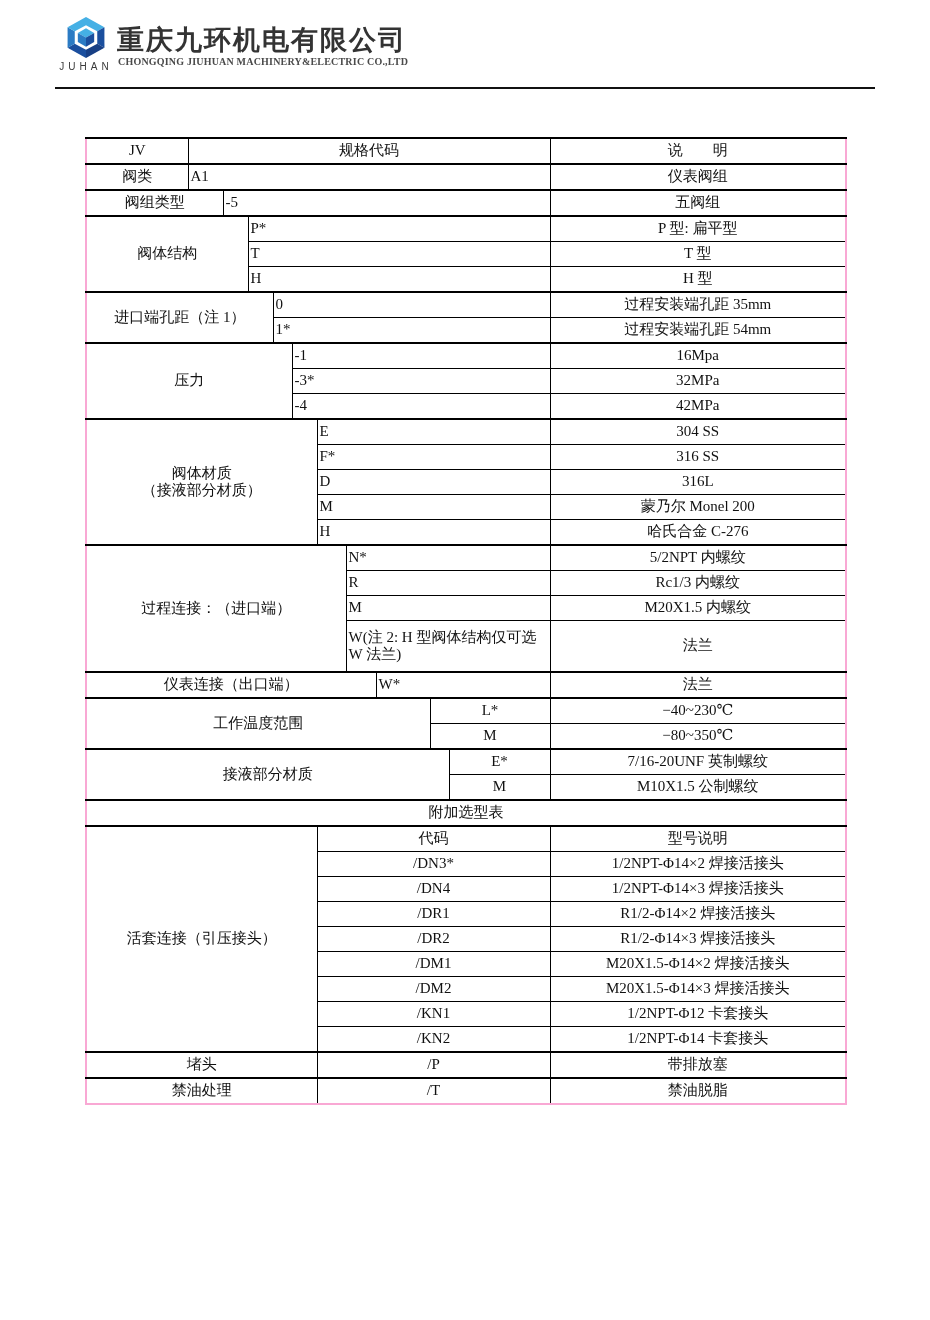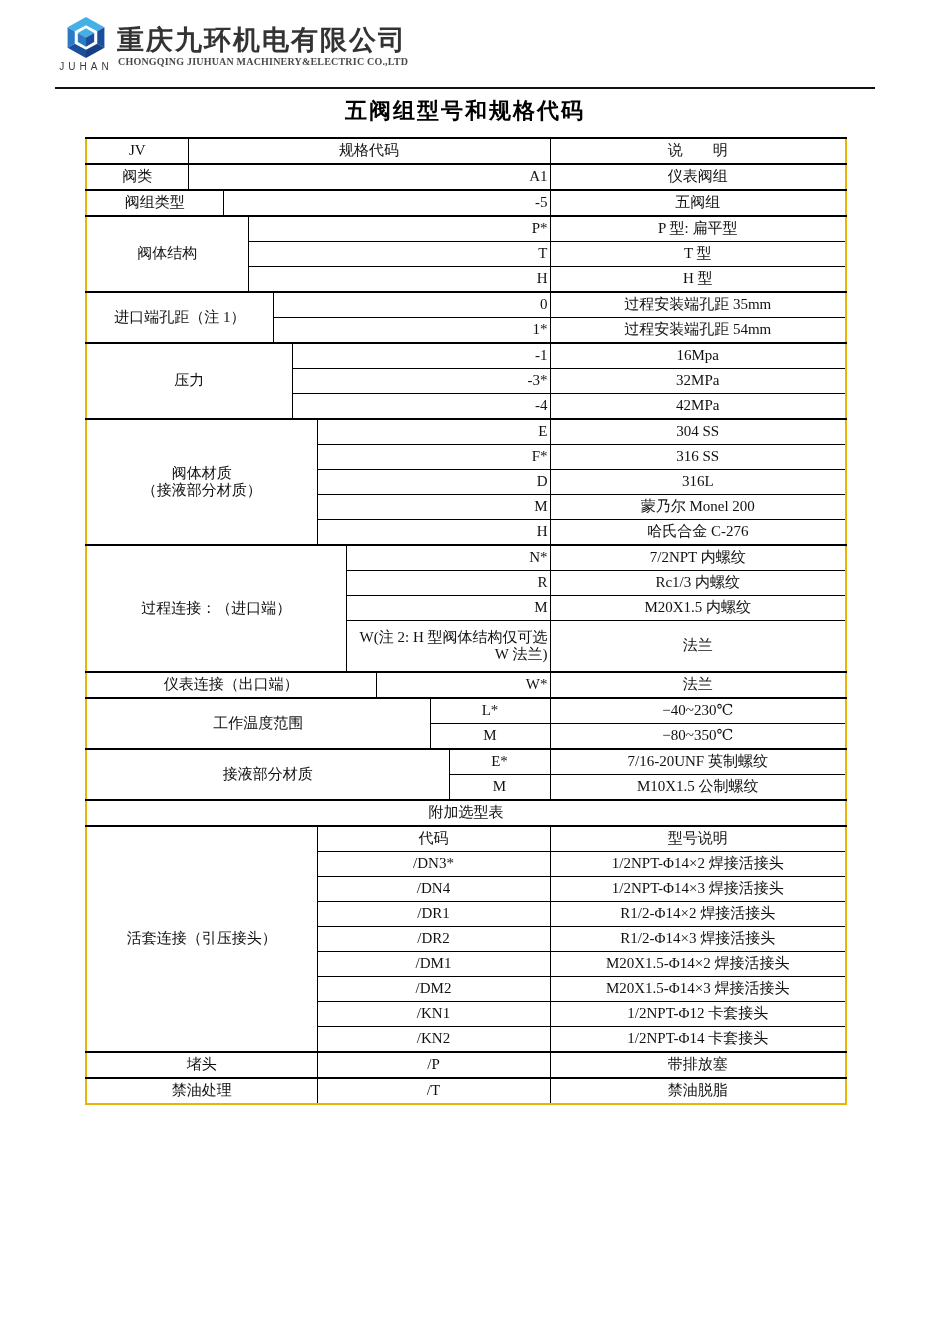--- a/index.html
+++ b/index.html
@@ -16,26 +16,26 @@
   .company-cn{position:absolute;left:117px;top:22px;font-size:27px;font-weight:bold;
     color:#333;letter-spacing:2px;}
   .company-en{position:absolute;left:118px;top:56px;font-family:Liberation Serif, serif;
     font-size:10px;font-weight:bold;color:#4a4a4a;letter-spacing:0.2px;}
   .head-rule{position:absolute;left:55px;top:87px;width:820px;height:2px;background:#111;}
   
   .doc-title{position:absolute;left:0;top:96px;width:930px;text-align:center;
     font-size:22px;font-weight:bold;letter-spacing:2px;color:#000;}
   
   .tbl-wrap{position:absolute;left:85px;top:137px;}
-  table.spec{border-collapse:collapse;table-layout:fixed;width:760px;border:2px solid #eab308;}
+  table.spec{border-collapse:collapse;table-layout:fixed;width:760px;border:2px solid #f9a8d4;}
   table.spec td{border:1px solid #000;height:24px;padding:0 2px;font-size:15px;
     line-height:1.15;vertical-align:middle;overflow:hidden;color:#111;}
   tr.sec > td{border-top:2px solid #000;}
   td.lbl{text-align:center;}
-  td.code-l{text-align:right;padding-left:6px;}
+  td.code-l{text-align:left;padding-left:6px;}
   td.code-c{text-align:center;}
   td.desc{text-align:center;border-radius:7px;}
   tr.tall td{height:50px;}
   .two-line div{}
 </style>
 </head>
 <body>
 
 <div class="page">
 
@@ -50,21 +50,20 @@
       <polygon points="15,17.5 23,13 31,17.5 23,22" fill="#45B0E5"></polygon>
       <polygon points="23,22 31,17.5 31,26.5 23,31" fill="#1B4F9E"></polygon>
       <polygon points="15,17.5 23,22 23,31 15,26.5" fill="#2B7BC4"></polygon>
     </svg>
     <span class="logo-text">JUHAN</span>
   </div>
   <div class="company-cn">重庆九环机电有限公司</div>
   <div class="company-en">CHONGQING JIUHUAN MACHINERY&amp;ELECTRIC CO.,LTD</div>
   <div class="head-rule"></div>
 
-  <div class="doc-title">五阀组型号和规格代码</div>
 
   <div class="tbl-wrap">
   <table class="spec">
     <colgroup>
       <col style="width:102px">
           <col style="width:35px">
           <col style="width:25px">
       <col style="width:25px">
           <col style="width:19px">
           <col style="width:25px">
@@ -154,21 +153,21 @@
       <td class="desc">蒙乃尔 Monel 200</td>
     </tr>
     <tr>
       <td class="code-l" colspan="5">H</td>
       <td class="desc">哈氏合金 C-276</td>
     </tr>
 
     <tr class="sec">
       <td class="lbl" colspan="7" rowspan="4">过程连接：（进口端）</td>
       <td class="code-l" colspan="4">N*</td>
-      <td class="desc">7/2NPT 内螺纹</td>
+      <td class="desc">5/2NPT 内螺纹</td>
     </tr>
     <tr>
       <td class="code-l" colspan="4">R</td>
       <td class="desc">Rc1/3 内螺纹</td>
     </tr>
     <tr>
       <td class="code-l" colspan="4">M</td>
       <td class="desc">M20X1.5 内螺纹</td>
     </tr>
     <tr class="tall">

